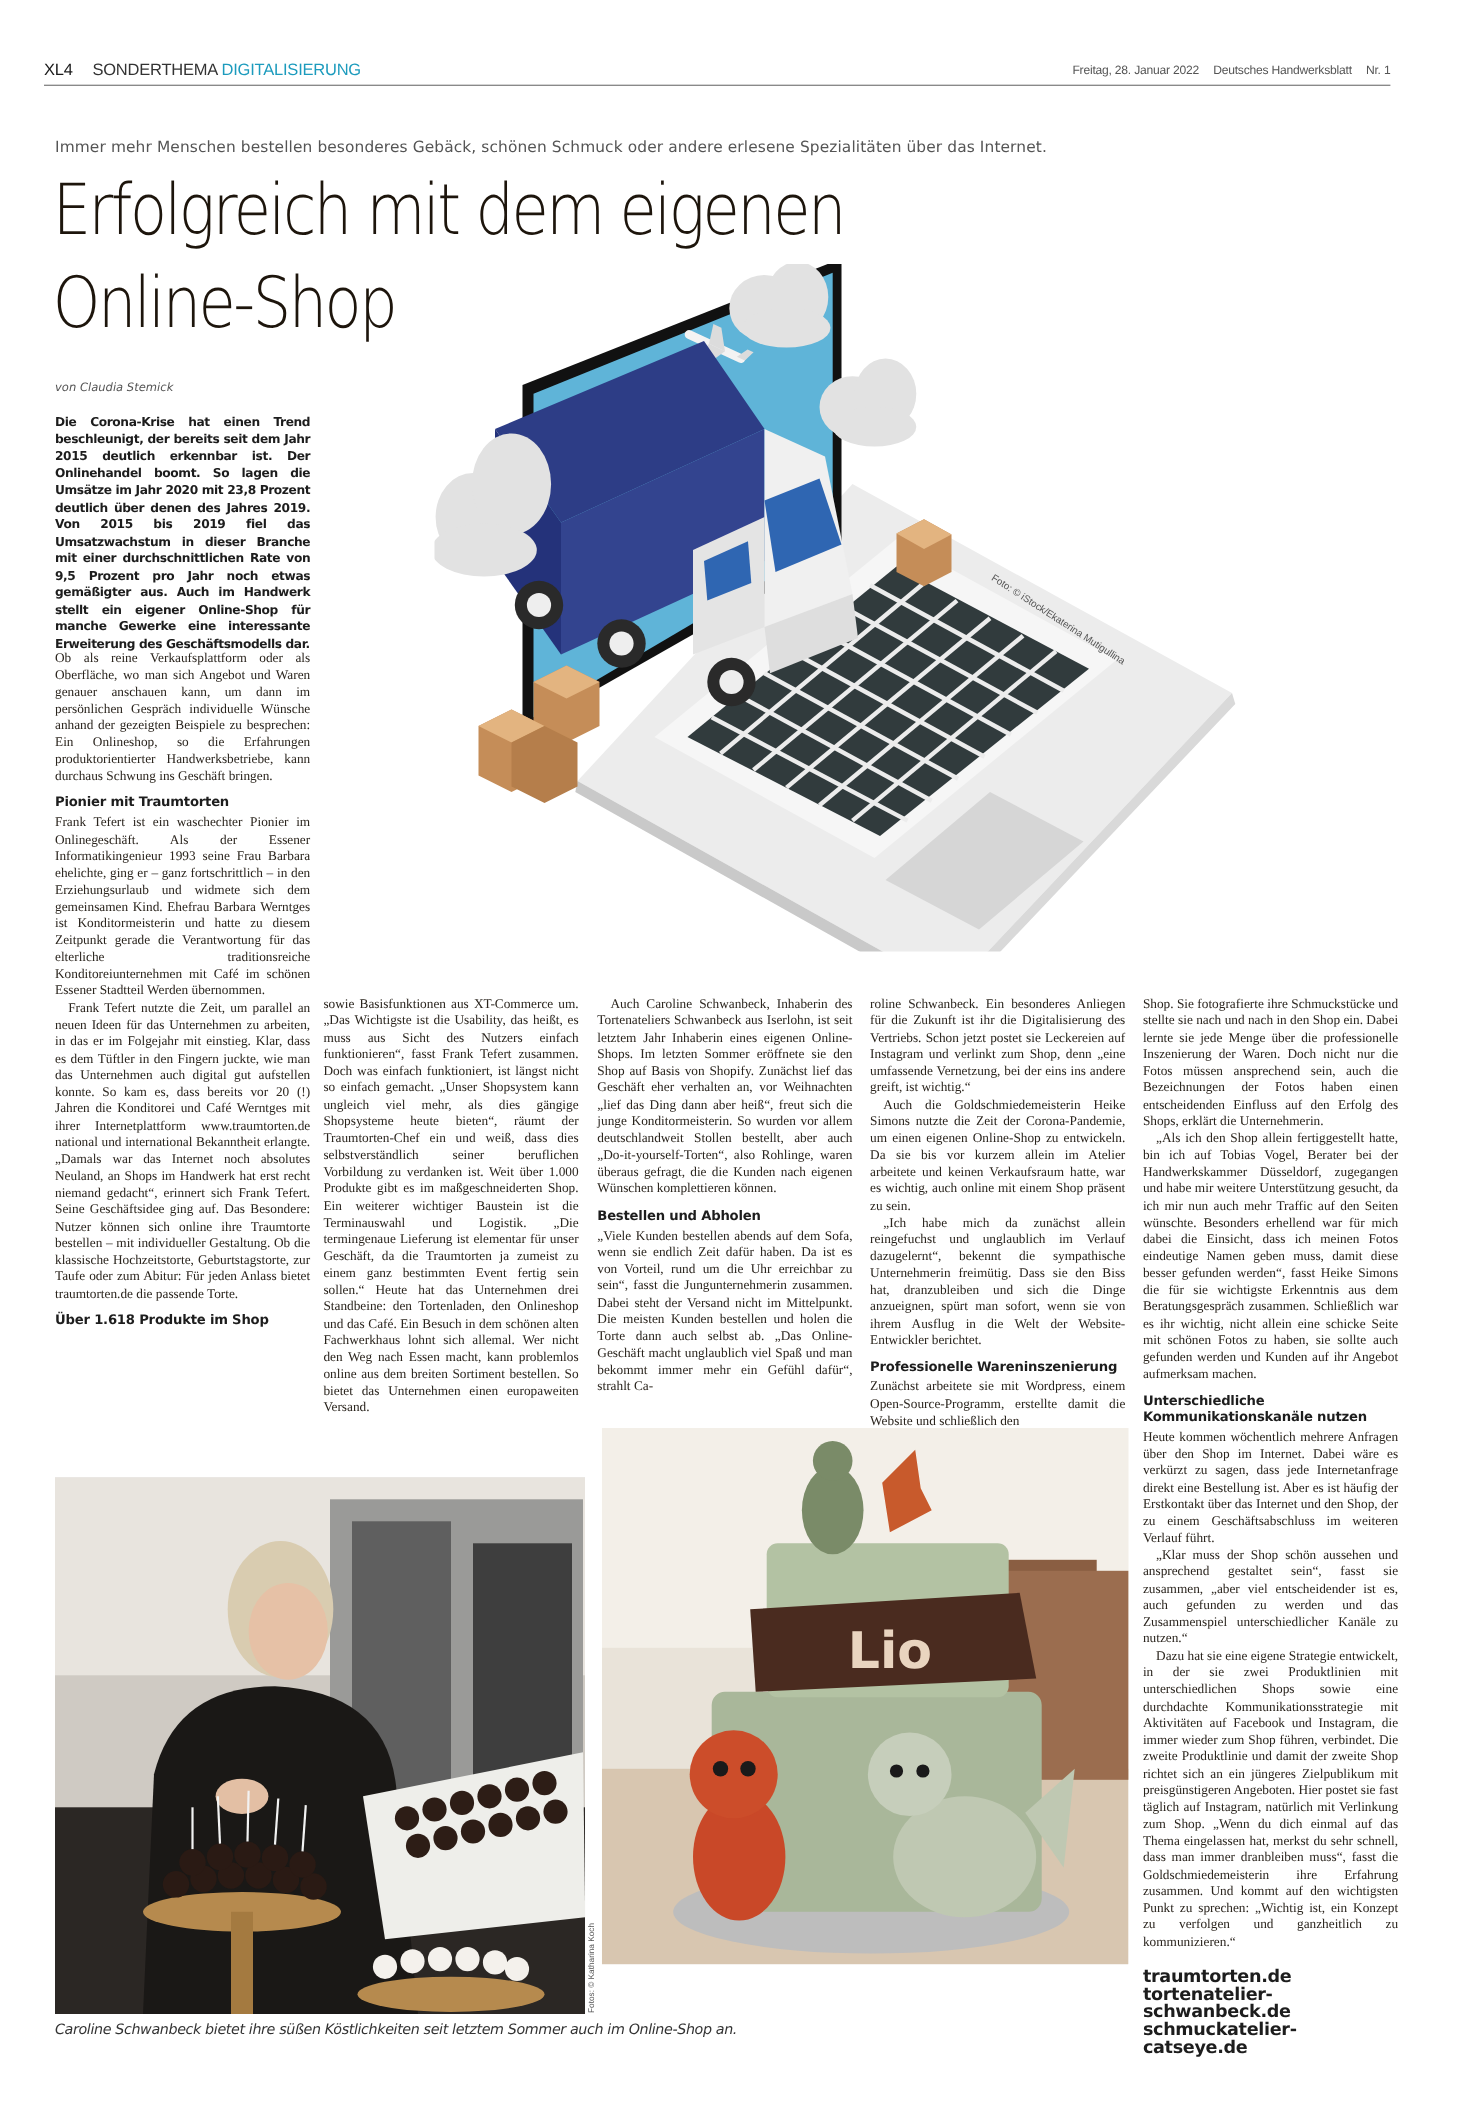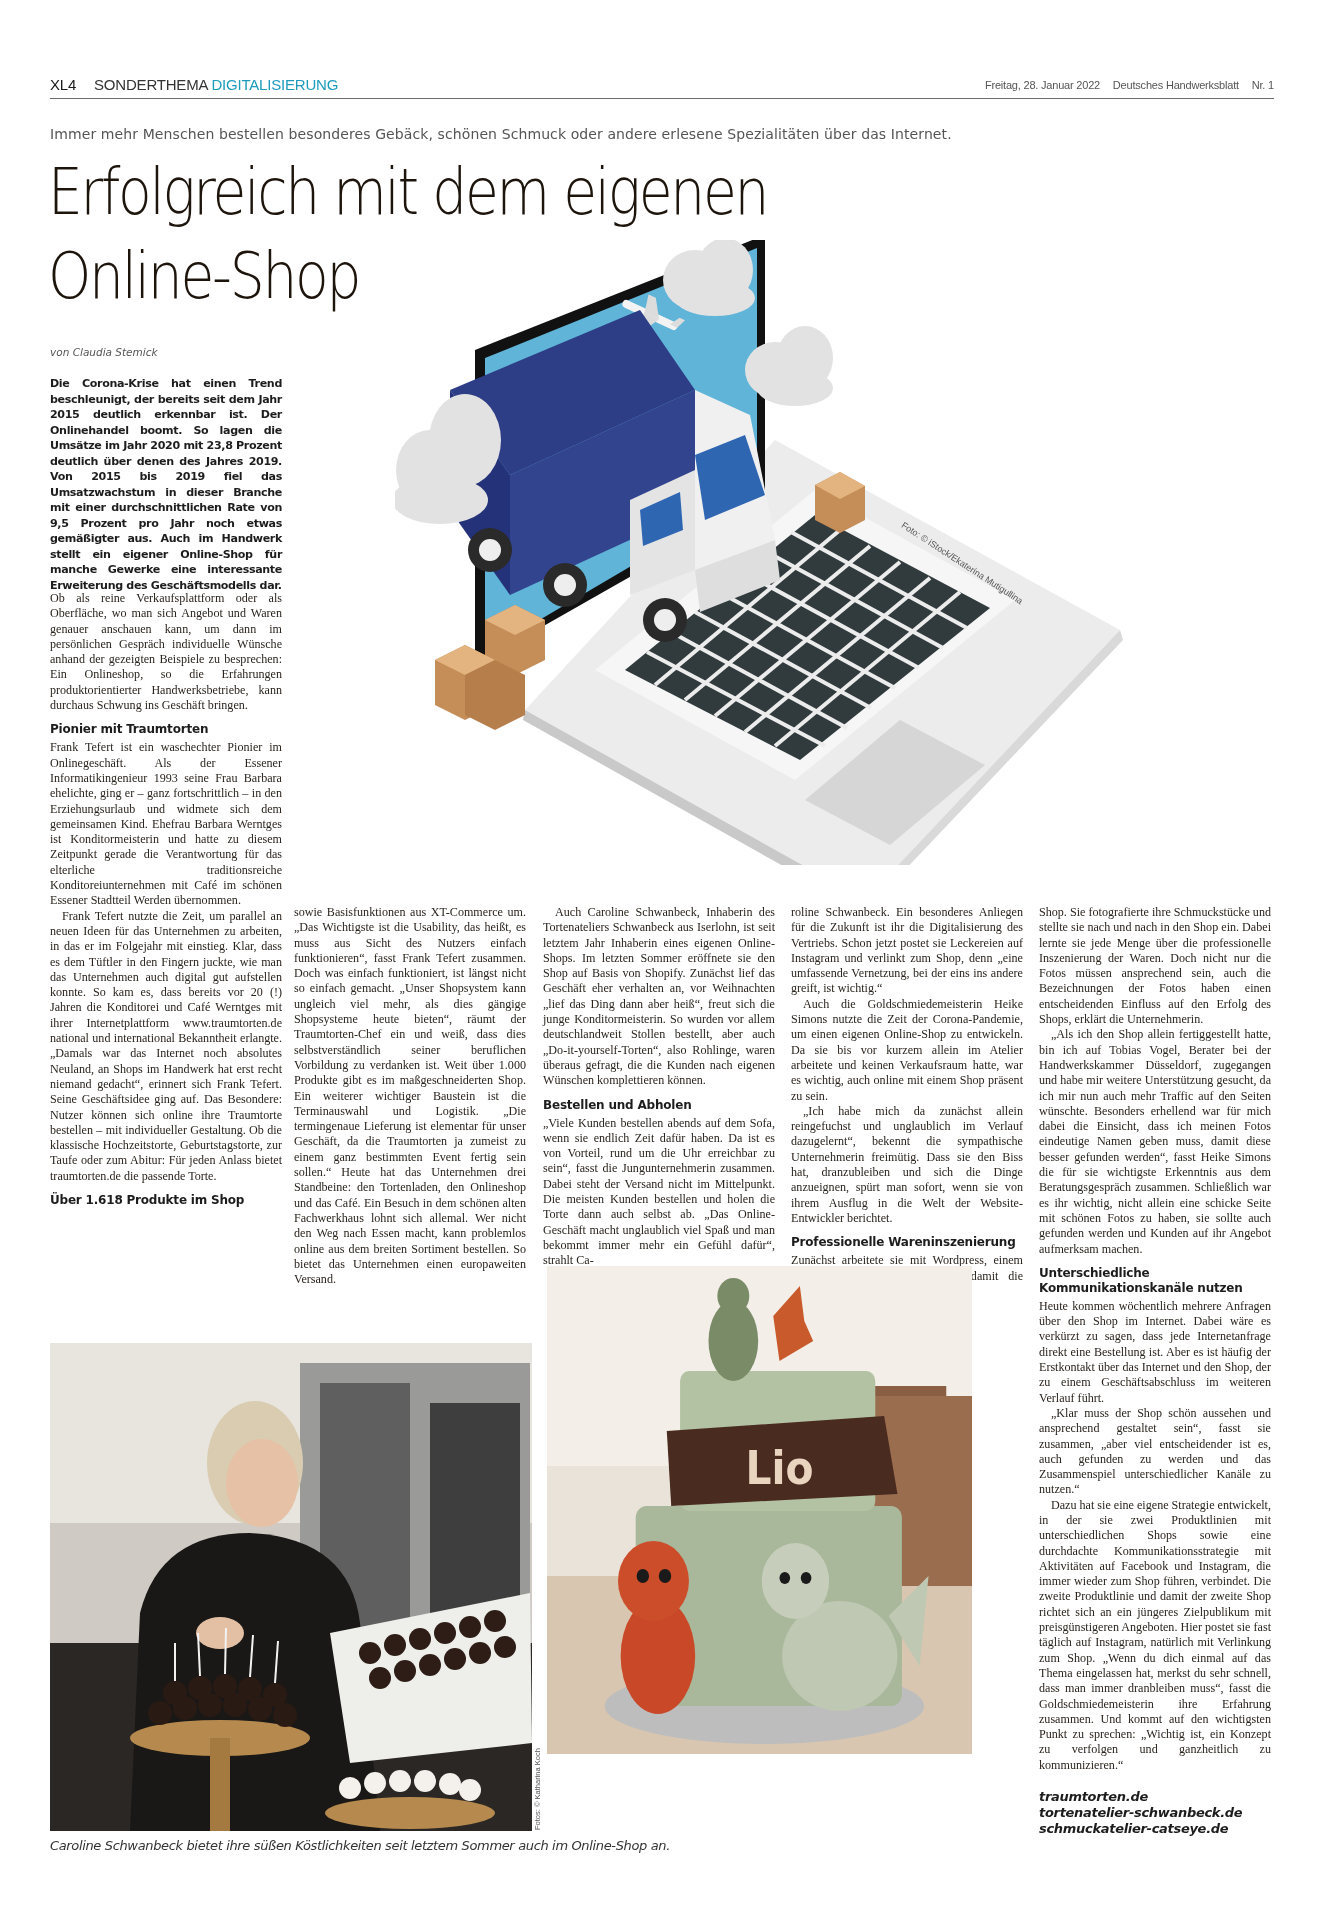--- a/index.html
+++ b/index.html
@@ -1,20 +1,20 @@
 <!DOCTYPE html>
 <html><head>
 <meta charset="utf-8">
 <style>
   * { box-sizing: border-box; margin: 0; padding: 0; }
   html, body { width: 1326px; height: 1932px; background: #ffffff; overflow: hidden; }
   body { position: relative; font-family: "Liberation Serif", "DejaVu Serif", serif; color: #1f1a14; }
 
   
-  .masthead { position: absolute; left: 50px; top: 52px; width: 1224px; height: 26px; border-bottom: 1.5px solid #6d6d6d; margin-top: 21px; }
+  .masthead { position: absolute; left: 40px; top: 52px; width: 1224px; height: 26px; border-bottom: 1.5px solid #6d6d6d; }
   .mh-left { position: absolute; left: 0; top: 3px; font-family: "Liberation Sans", sans-serif; font-size: 15px; letter-spacing: -0.2px; }
   .mh-page { color: #1a1a1a; margin-right: 14px; }
   .mh-section { color: #333; }
   .mh-topic { color: #1c9bbd; }
   .mh-right { position: absolute; right: 0; top: 6px; font-family: "Liberation Sans", sans-serif; font-size: 11px; color: #555; letter-spacing: -0.2px; }
   .mh-right span { margin-left: 10px; }
 
   .kicker { position: absolute; left: 50px; top: 126px; font-family: "DejaVu Sans", sans-serif; font-size: 14px; color: #555; letter-spacing: 0.1px; text-align: center; }
   .headline { position: absolute; left: 48px; top: 150px; width: 980px; font-family: "DejaVu Sans", sans-serif; font-weight: 300; font-size: 64px; line-height: 84px; color: #1d150c; letter-spacing: -2.6px; transform: scaleX(0.86); transform-origin: left top; }
 
@@ -30,28 +30,28 @@
   .col h3 { font-family: "DejaVu Sans", sans-serif; font-size: 12px; font-weight: bold; line-height: 15px; color: #1d1d1d; margin: 9px 0 3px 0; text-align: left; letter-spacing: -0.2px; }
   .byline { position: absolute; left: 50px; top: 346px; font-family: "DejaVu Sans", sans-serif; font-style: italic; font-size: 10.5px; color: #555; }
   .lead { position: absolute; left: 50px; top: 376px; width: 232px; font-family: "DejaVu Sans", sans-serif; font-weight: bold; font-size: 11.1px; line-height: 15.5px; text-align: justify; color: #1d1d1d; letter-spacing: -0.35px; }
 
   .col1 { left: 50px; top: 591px; }
   .col2 { left: 294px; top: 905px; }
   .col3 { left: 543px; top: 905px; }
   .col4 { left: 791px; top: 905px; }
   .col5 { left: 1039px; top: 905px; }
 
-  .links { margin-top: 16px; font-family: "DejaVu Sans", sans-serif; font-weight: bold; font-size: 13px; line-height: 16px; text-align: left; color: #1d1d1d; letter-spacing: -0.3px; font-style: italic; }
+  .links { margin-top: 16px; font-family: "DejaVu Sans", sans-serif; font-weight: bold; font-size: 16px; line-height: 16px; text-align: left; color: #1d1d1d; letter-spacing: -0.3px; }
   .links div { cursor: pointer; }
 
   
   .photo { position: absolute; overflow: hidden; }
   .photo svg { width: 100%; height: 100%; display: block; }
   .photo1 { left: 50px; top: 1343px; width: 482px; height: 488px; }
-  .photo2 { left: 547px; top: 1266px; width: 425px; height: 488px; }
+  .photo2 { left: 547px; top: 1298px; width: 479px; height: 488px; }
   .photo-credit { position: absolute; left: 533px; top: 1830px; font-family: "Liberation Sans", sans-serif; font-size: 7.5px; color: #555; transform: rotate(-90deg); transform-origin: left top; white-space: nowrap; }
   .caption { position: absolute; left: 50px; top: 1838px; font-family: "DejaVu Sans", sans-serif; font-style: italic; font-size: 13px; color: #333; letter-spacing: -0.35px; }
 </style>
 </head>
 <body>
 
 <header class="masthead">
   <div class="mh-left">
     <span class="mh-page">XL4</span>
     <span class="mh-section">SONDERTHEMA</span>

